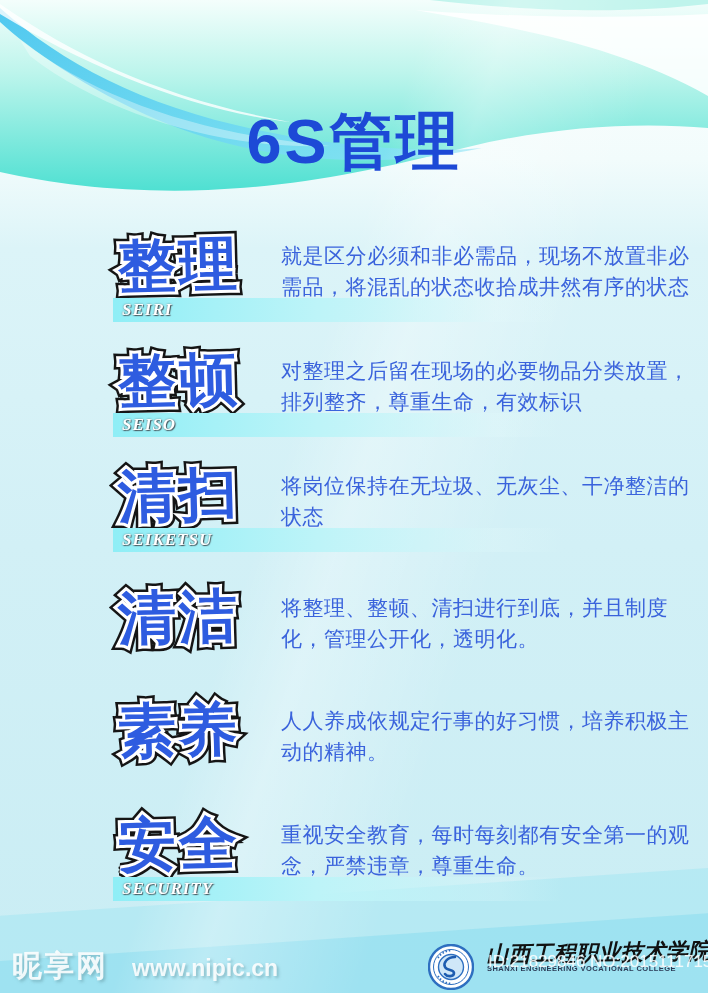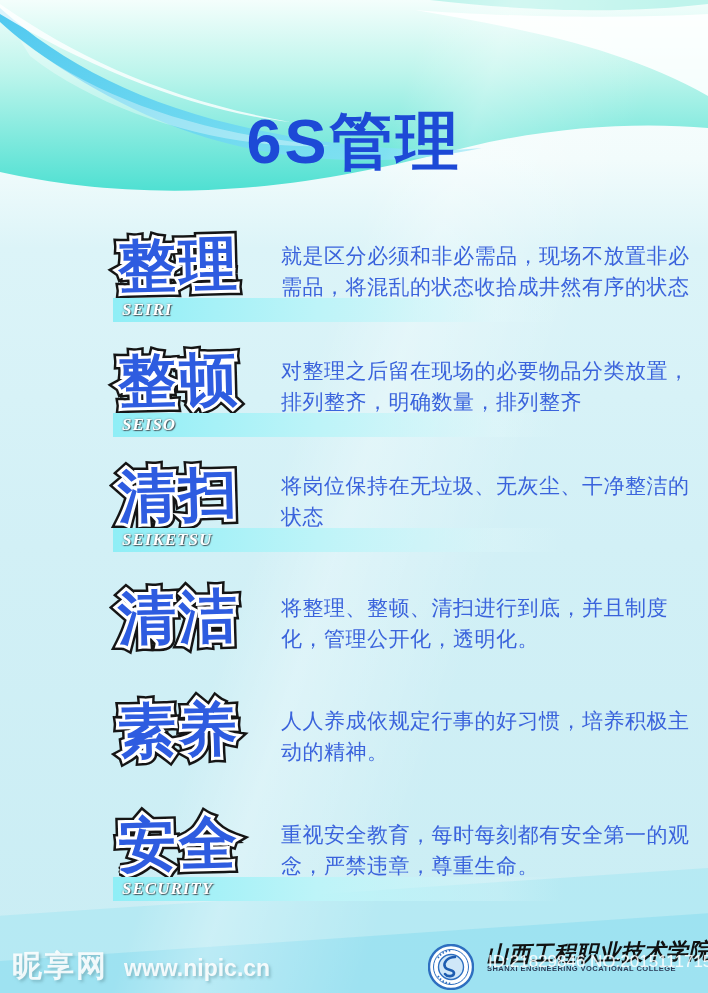--- a/index.html
+++ b/index.html
@@ -45,21 +45,21 @@
     text-shadow:1px 1px 1px #4a5a60,0 0 2px #6a7a80;
   }
   .desc{
     position:absolute;left:237px;top:10px;
     font-size:21px;line-height:31px;color:#3a63dc;letter-spacing:0.5px;margin-left:44px;
   }
   
   .site-watermark{position:absolute;left:12px;top:946px;z-index:5;white-space:nowrap;
     color:rgba(255,255,255,0.88);text-shadow:2px 2px 3px rgba(106,160,172,0.6);}
   .site-watermark .site-name{font-size:30px;font-weight:bold;letter-spacing:2px;}
-  .site-watermark .site-url{font-size:23px;font-weight:bold;margin-left:16px;}
+  .site-watermark .site-url{font-size:23px;font-weight:bold;margin-left:24px;}
   .college{position:absolute;left:428px;top:940px;z-index:4;}
   .college-logo{position:absolute;left:0;top:4px;width:46px;height:46px;}
   .college-cn{position:absolute;left:58px;top:-2px;width:230px;white-space:nowrap;
     font-family:"DejaVu Serif",serif;font-style:italic;font-weight:bold;
     font-size:22px;color:#111;letter-spacing:0.5px;transform:rotate(-1deg);}
   .college-en{position:absolute;left:59px;top:24px;width:230px;white-space:nowrap;
     font-size:7.5px;font-weight:bold;letter-spacing:0.45px;color:#2b3a55;}
   .stock-id{position:absolute;left:488px;top:952px;z-index:6;white-space:nowrap;
     font-size:17px;color:rgba(255,255,255,0.8);text-shadow:0 0 1px rgba(255,255,255,0.4);}
 </style>
@@ -115,21 +115,21 @@
 
   <div class="row" style="top:345px">
     <div class="term">
       <span class="t t-black">整顿</span>
       <span class="t t-white">整顿</span>
       <span class="t t-fill">整顿</span>
     </div>
     <div class="roman">
       <span>SEISO</span>
     </div>
-    <div class="desc" style="width:412px">对整理之后留在现场的必要物品分类放置，排列整齐，明确数量，排列整齐</div>
+    <div class="desc" style="width:412px">对整理之后留在现场的必要物品分类放置，排列整齐，尊重生命，有效标识</div>
   </div>
 
   <div class="row" style="top:460px">
     <div class="term">
       <span class="t t-black">清扫</span>
       <span class="t t-white">清扫</span>
       <span class="t t-fill">清扫</span>
     </div>
     <div class="roman">
       <span>SEIKETSU</span>

